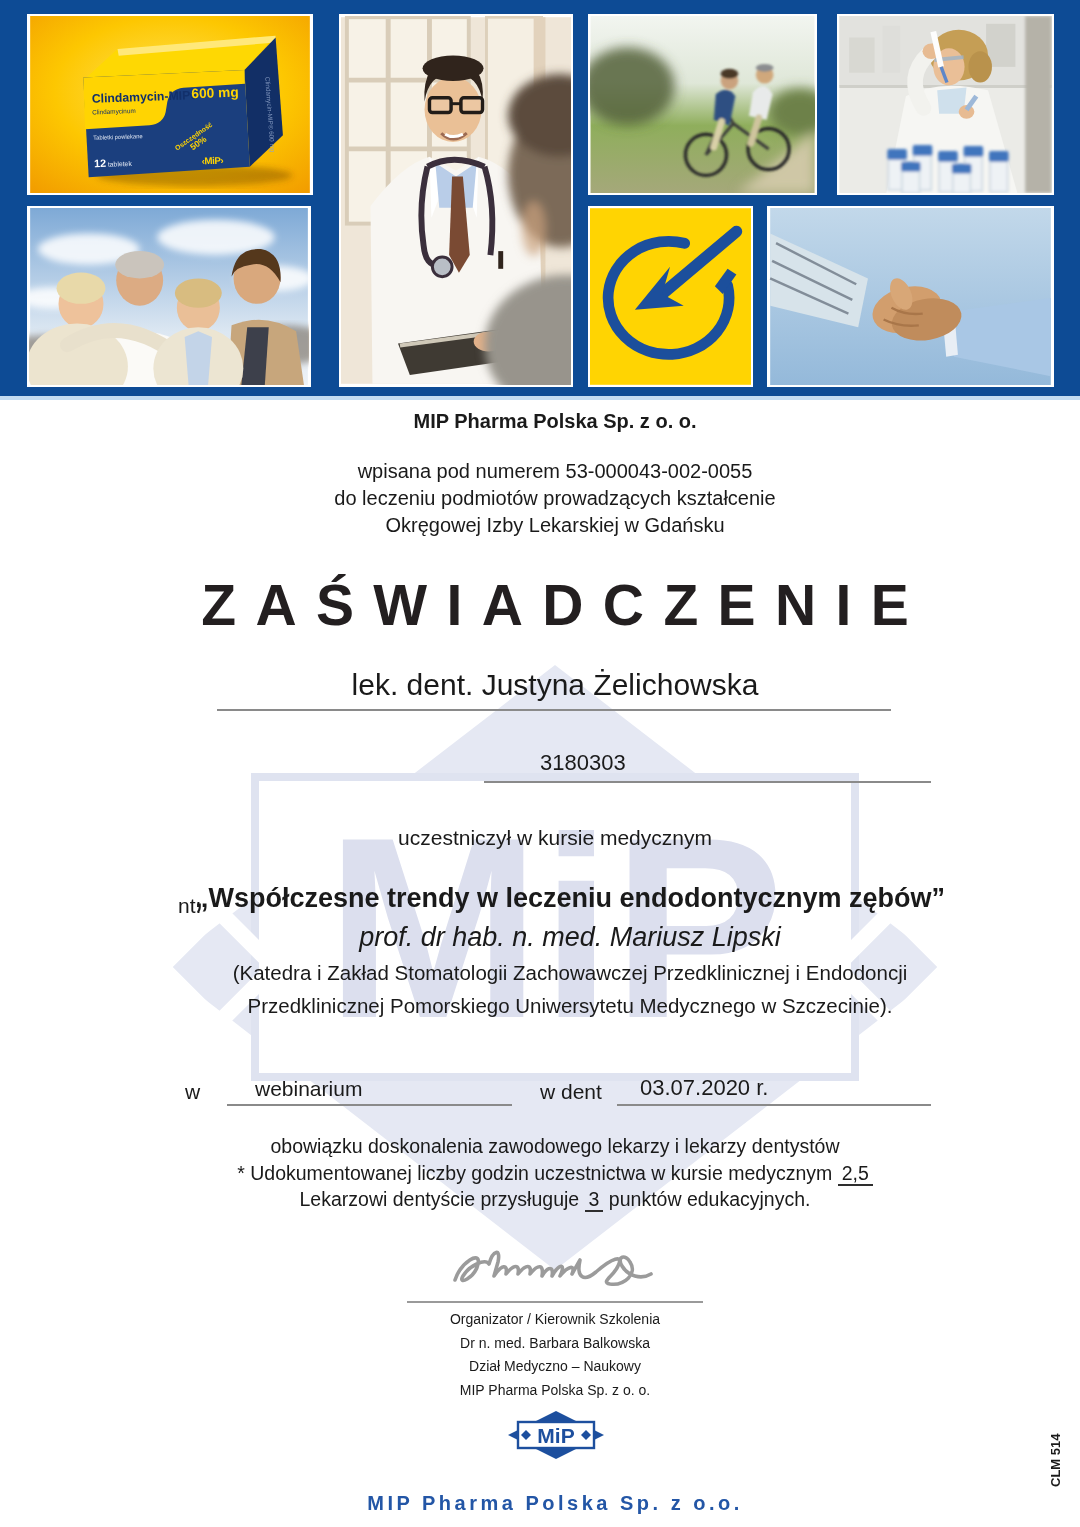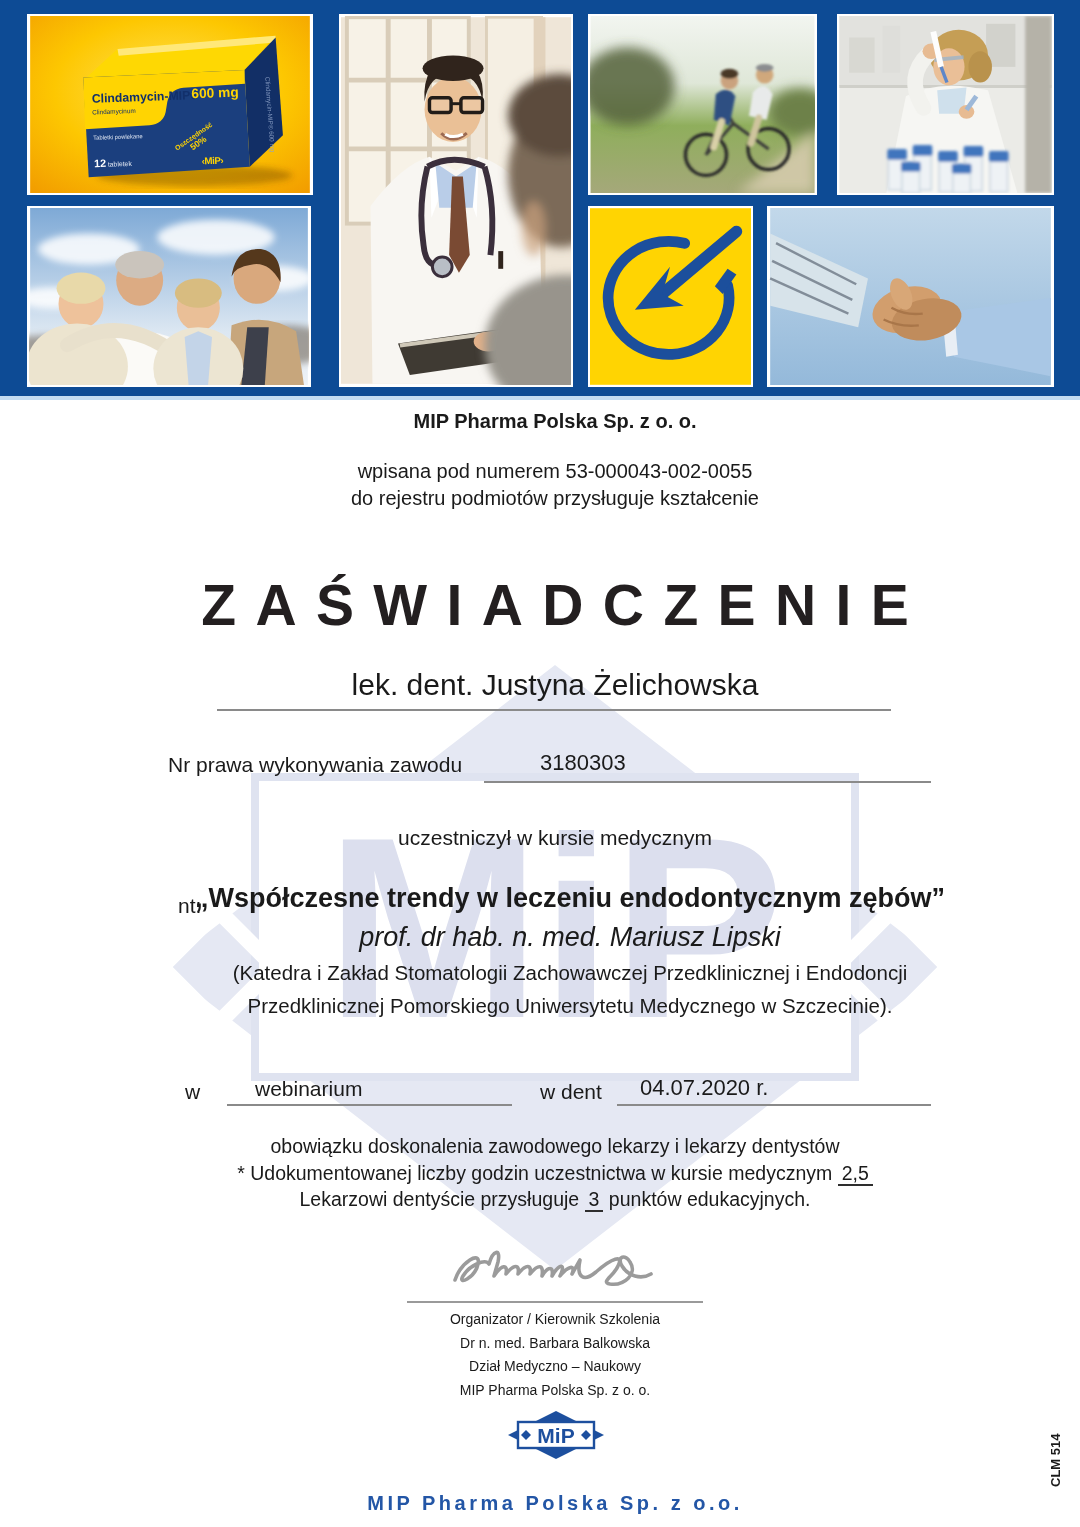--- a/index.html
+++ b/index.html
@@ -306,45 +306,45 @@
     <text x="392" y="352" font-size="258" font-weight="bold" text-anchor="middle" fill="#dcdfee" font-family="Liberation Sans, sans-serif">MiP</text>
     <g stroke="#ffffff" stroke-width="16" fill="none">
       <rect x="15" y="262" width="80" height="80" transform="rotate(45 55 302)"></rect>
       <rect x="689" y="262" width="80" height="80" transform="rotate(45 729 302)"></rect>
     </g>
   </svg>
 
   <div class="ctr" id="company-heading">MIP Pharma Polska Sp. z o. o.</div>
   <div class="ctr" id="reg-block">
     <span style="display:block">wpisana pod numerem 53-000043-002-0055</span>
-    <span style="display:block">do rejestru podmiotów przysługuje kształcenie</span>
+    <span style="display:block">do leczeniu podmiotów prowadzących kształcenie</span>
+    <span style="display:block">Okręgowej Izby Lekarskiej w Gdańsku</span>
   </div>
 
   <div class="ctr" id="cert-title">ZAŚWIADCZENIE</div>
 
   <div class="ctr" id="participant-name">lek. dent. Justyna Żelichowska</div>
   <div class="line" style="top:709px;left:217px;width:674px;"></div>
 
-  <div class="small-label" style="left:168px;top:753px;">Nr prawa wykonywania zawodu</div>
   <div class="small-label" style="left:540px;top:750px;font-size:22px;">3180303</div>
   <div class="line" style="top:781px;left:484px;width:447px;"></div>
 
   <div class="ctr" id="participation-text">uczestniczył w kursie medycznym</div>
 
   <div class="small-label" style="left:178px;top:894px;">nt:</div>
   <div class="abs" id="course-topic" style="position:absolute;text-align:center;z-index:2;">„Współczesne trendy w leczeniu endodontycznym zębów”</div>
   <div class="abs" id="lecturer" style="position:absolute;text-align:center;z-index:2;">prof. dr hab. n. med. Mariusz Lipski</div>
   <div class="abs affil" style="position:absolute;top:961px;text-align:center;z-index:2;">(Katedra i Zakład Stomatologii Zachowawczej Przedklinicznej i Endodoncji</div>
   <div class="abs affil" style="position:absolute;top:994px;text-align:center;z-index:2;">Przedklinicznej Pomorskiego Uniwersytetu Medycznego w Szczecinie).</div>
 
   <div class="small-label" style="left:185px;top:1080px;">w</div>
   <div class="small-label" style="left:255px;top:1077px;">webinarium</div>
   <div class="line" style="top:1104px;left:227px;width:285px;"></div>
   <div class="small-label" style="left:540px;top:1080px;">w dent</div>
-  <div class="small-label" style="left:640px;top:1075px;font-size:22px;">04.07.2020 r.</div>
+  <div class="small-label" style="left:640px;top:1075px;font-size:22px;">03.07.2020 r.</div>
   <div class="line" style="top:1104px;left:617px;width:314px;"></div>
 
   <div class="ctr" id="legal-block">
     <span style="display:block">obowiązku doskonalenia zawodowego lekarzy i lekarzy dentystów</span>
     <span style="display:block">
       <span>* Udokumentowanej liczby godzin uczestnictwa w kursie medycznym</span>
       <span class="num">2,5</span>
     </span>
     <span style="display:block">
       <span>Lekarzowi dentyście przysługuje</span>

